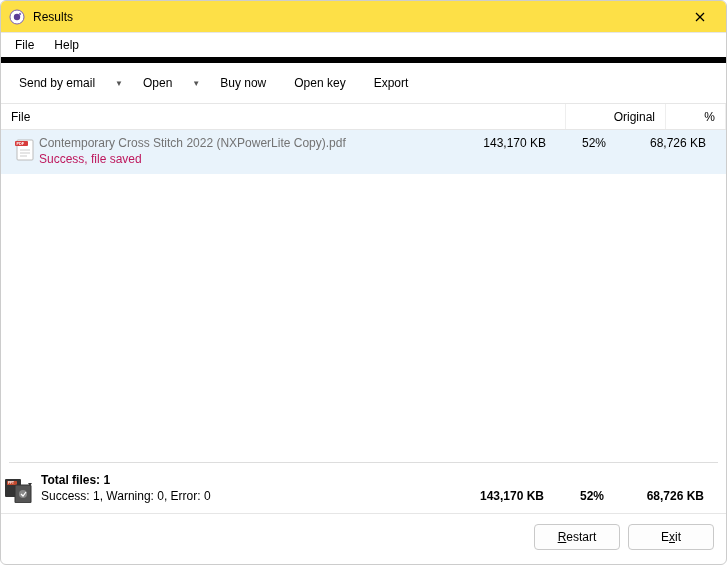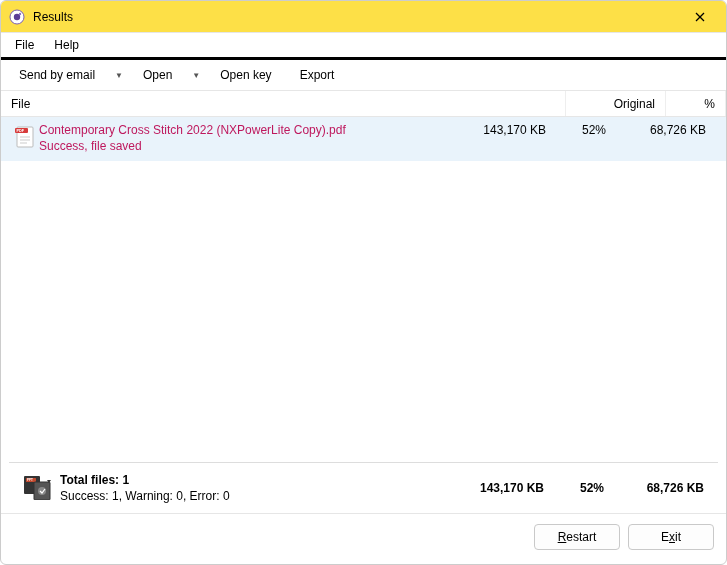--- a/index.html
+++ b/index.html
@@ -41,23 +41,23 @@
     display:flex; align-items:center;
     height: 24px;
     padding: 0 4px;
   }
   .menubar .menu-item {
     padding: 3px 10px;
     cursor: pointer;
   }
   .toolbar {
     display:flex; align-items:center;
-    height: 34px;
+    height: 47px;
     padding: 0 4px;
-    border-top: 3px solid #000000;
+    border-top: 6px solid #000000;
     border-bottom: 1px solid #e6e6e6;
     gap: 0;
   }
   .toolbar .tb-btn {
     padding: 6px 14px;
     cursor:pointer;
     display:flex; align-items:center;
   }
   .toolbar .tb-dd {
     padding: 6px 6px;
@@ -94,32 +94,31 @@
     padding: 6px 10px 8px 10px;
   }
   .row.selected { background:#e9f3fb; }
   .row .file-icon {
     width: 28px;
     display:flex; align-items:flex-start; justify-content:center;
     padding-top:2px;
   }
   .row .file-icon svg { width:20px; height:24px; }
   .row .file-info { flex:1; min-width:0; }
-  .row .file-name { font-size:12px; color:#be185d; }
+  .row .file-name { font-size:12px; color:#737373; }
   .row .file-status { font-size:12px; color:#be185d; margin-top:2px;}
   .row .c-orig { width:100px; text-align:right; padding-right:10px; font-size:12px;}
   .row .c-pct  { width:60px;  text-align:right; padding-right:10px; font-size:12px;}
   .row .c-opt  { width:100px; text-align:right; padding-right:10px; font-size:12px;}
   .summary-sep { height:1px; background:#ddd; margin:0 8px; }
   .summary {
     display:flex;
-    align-items:center;
-    padding: 10px 12px 10px 16px;
+    align-items:flex-end;
+    padding: 10px 12px 10px 4px;
     font-size:12px;
-    margin-left:7px;
   }
   .summary .sum-icon { width:36px; display:flex; align-items:flex-start; }
   .summary .sum-icon svg { width:30px; height:24px; }
   .summary .sum-text { flex:1; }
   .summary .sum-title { font-weight:600; }
   .summary .sum-sub   { color:#000000; margin-top:2px;}
   .summary .s-orig { width:100px; text-align:right; padding-right:10px; font-weight:600;}
   .summary .s-pct  { width:60px;  text-align:right; padding-right:10px; font-weight:600;}
   .summary .s-opt  { width:100px; text-align:right; padding-right:10px; font-weight:600;}
   .footer {
@@ -164,20 +163,21 @@
 <div class="menubar">
   <div class="menu-item">File</div>
   <div class="menu-item">Help</div>
 </div>
 
 <div class="toolbar">
   <div class="tb-btn">Send by email</div>
   <div class="tb-dd">▼</div>
   <div class="tb-btn">Open</div>
   <div class="tb-dd">▼</div>
+  <div class="tb-btn">Buy now</div>
   <div class="tb-btn">Open key</div>
   <div class="tb-btn">Export</div>
 </div>
 
 <div class="headers">
   <div class="col-file">File</div>
   <div class="col-orig">Original</div>
   <div class="col-pct">%</div>
 </div>
 

